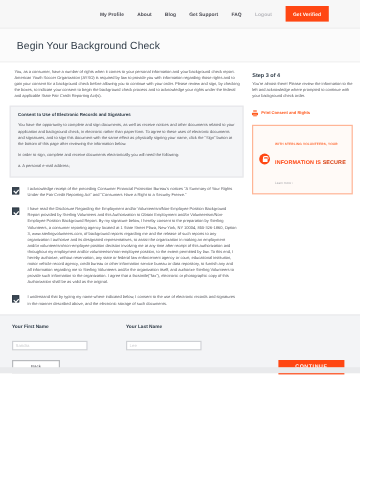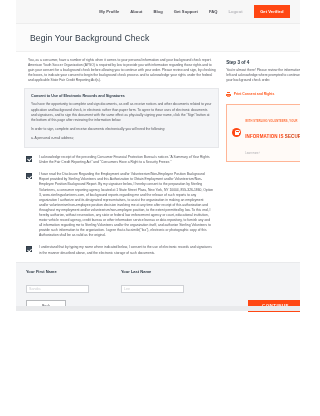--- a/index.html
+++ b/index.html
@@ -2,21 +2,21 @@
 <html><head>
 <meta charset="utf-8">
 <style>
   * { box-sizing: border-box; margin: 0; padding: 0; }
   html, body {
     width: 300px; height: 416px;
     font-family: "Liberation Sans", sans-serif;
     background: #ffffff;
     overflow: hidden;
   }
-  .page { width: 300px; height: 300px; position: relative; background: #fff; margin-left: 16px; }
+  .page { width: 300px; height: 300px; position: relative; background: #fff; }
 
   
   .topnav {
     height: 24px;
     background: #f7f7f7;
     display: flex;
     align-items: center;
     justify-content: flex-end;
     padding-right: 26px;
     gap: 11px;

